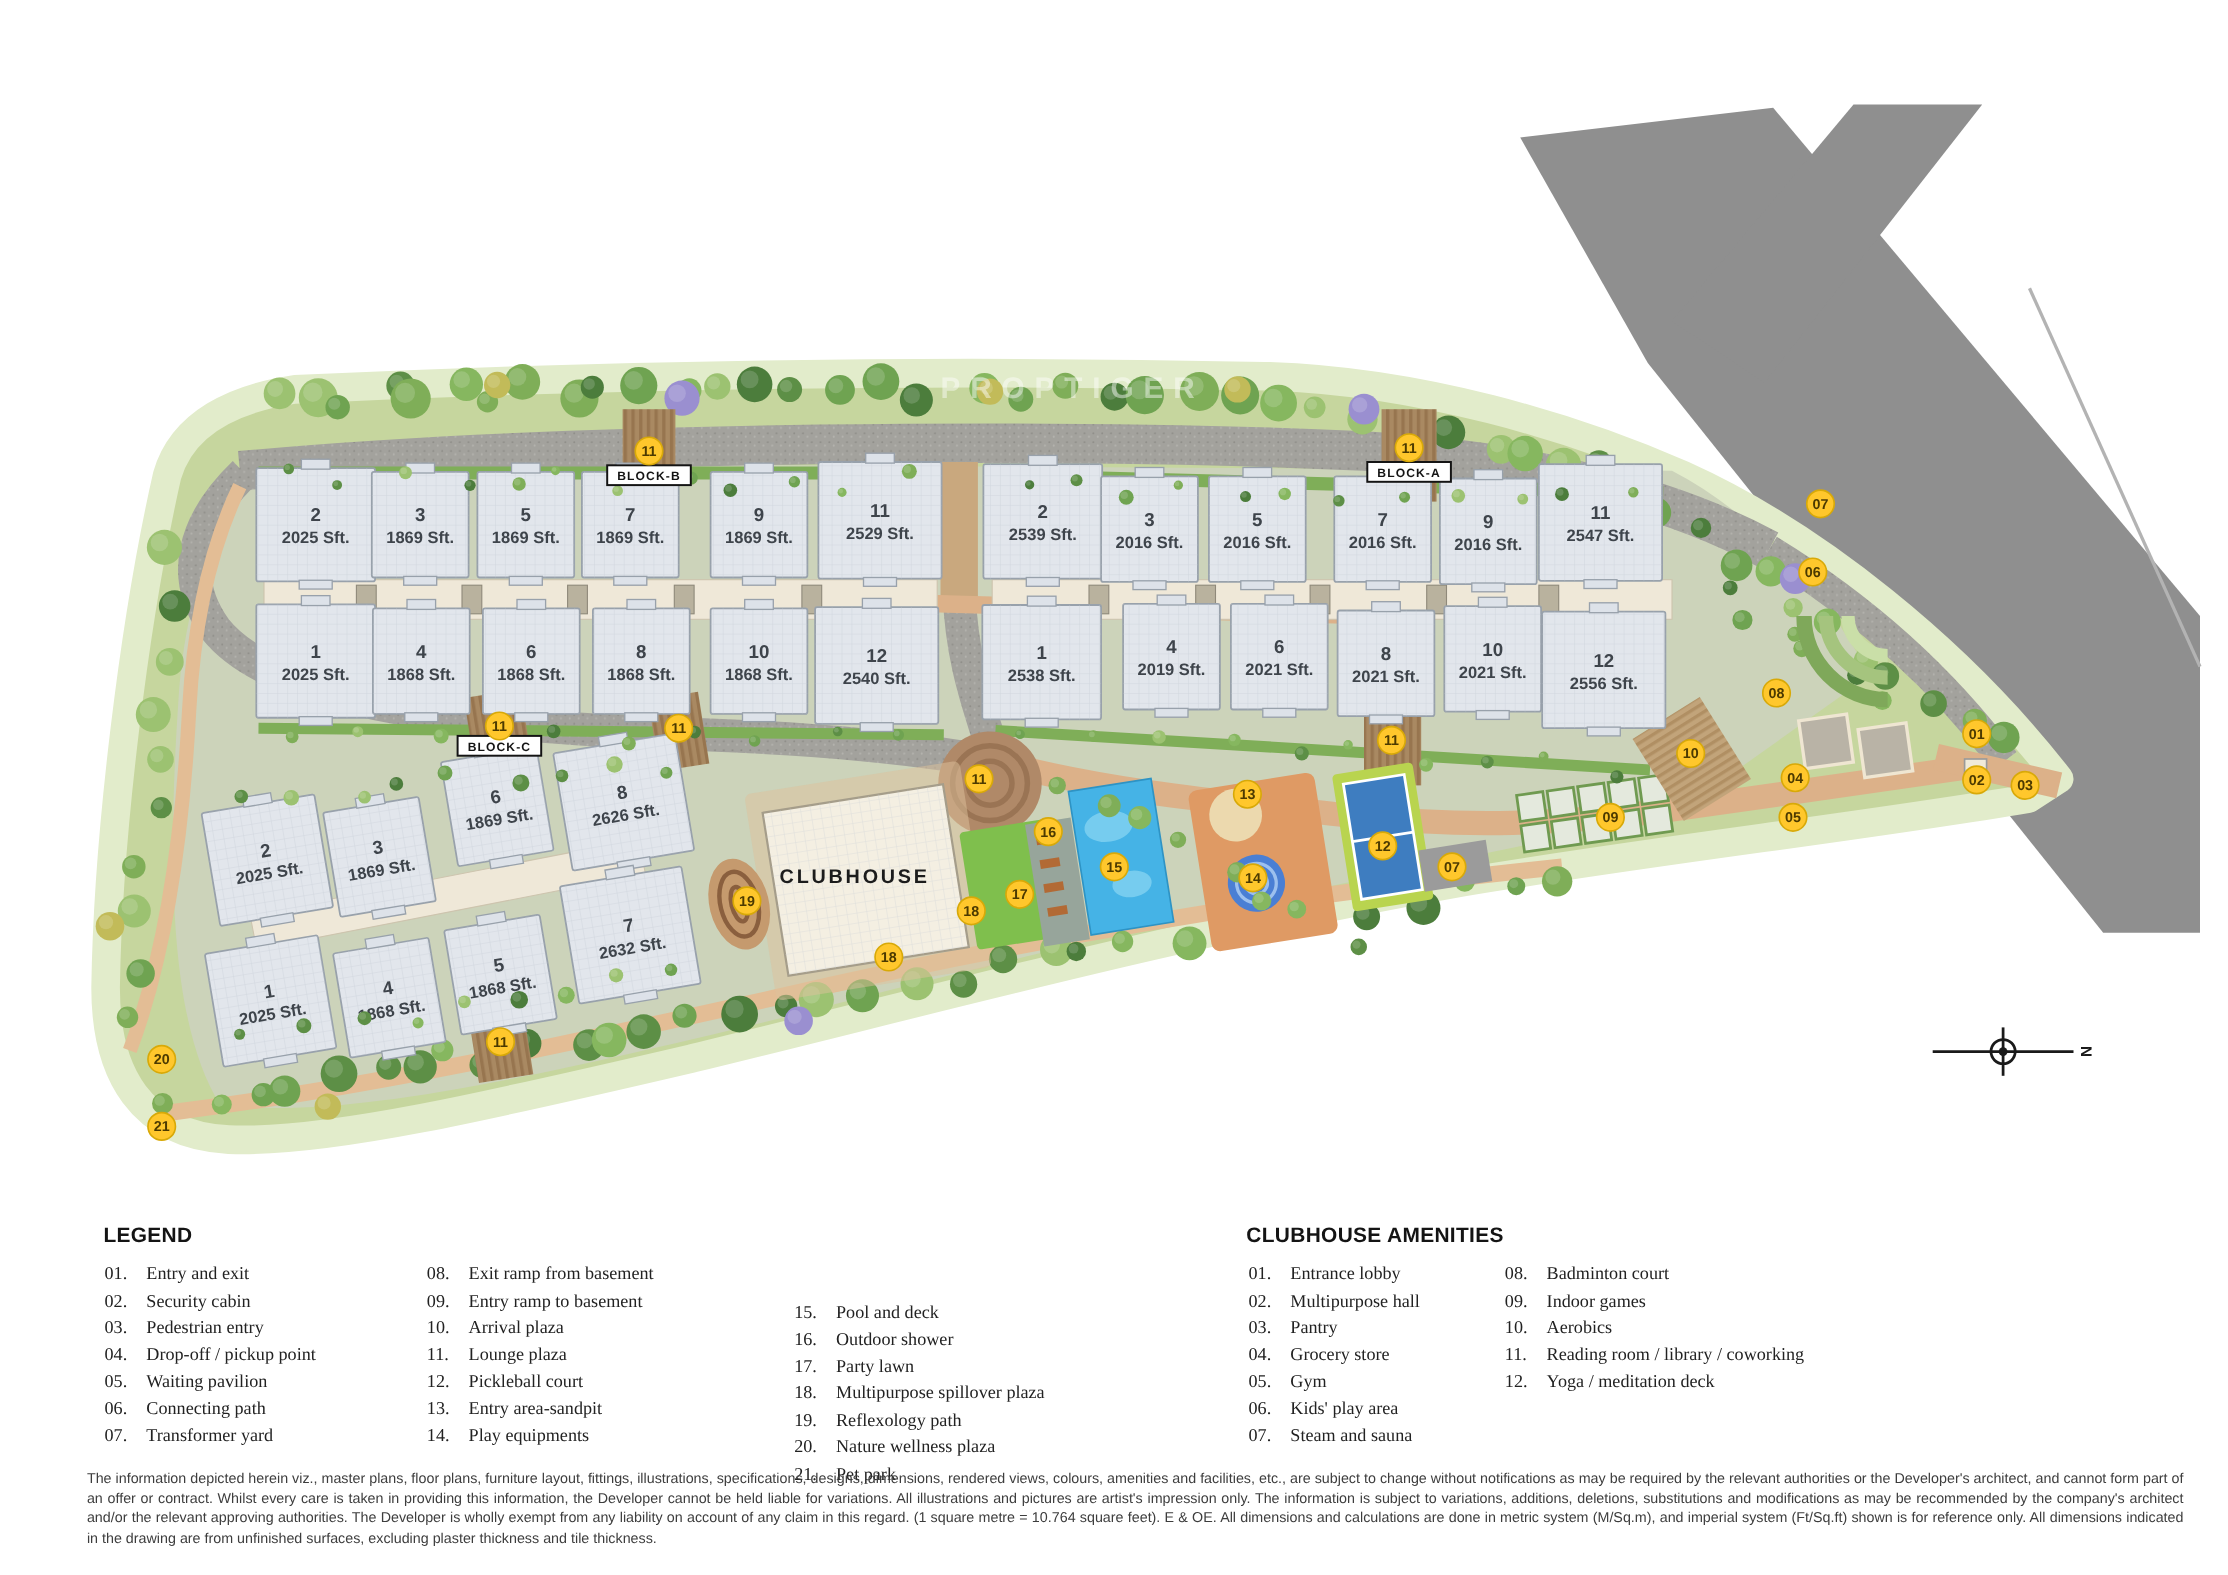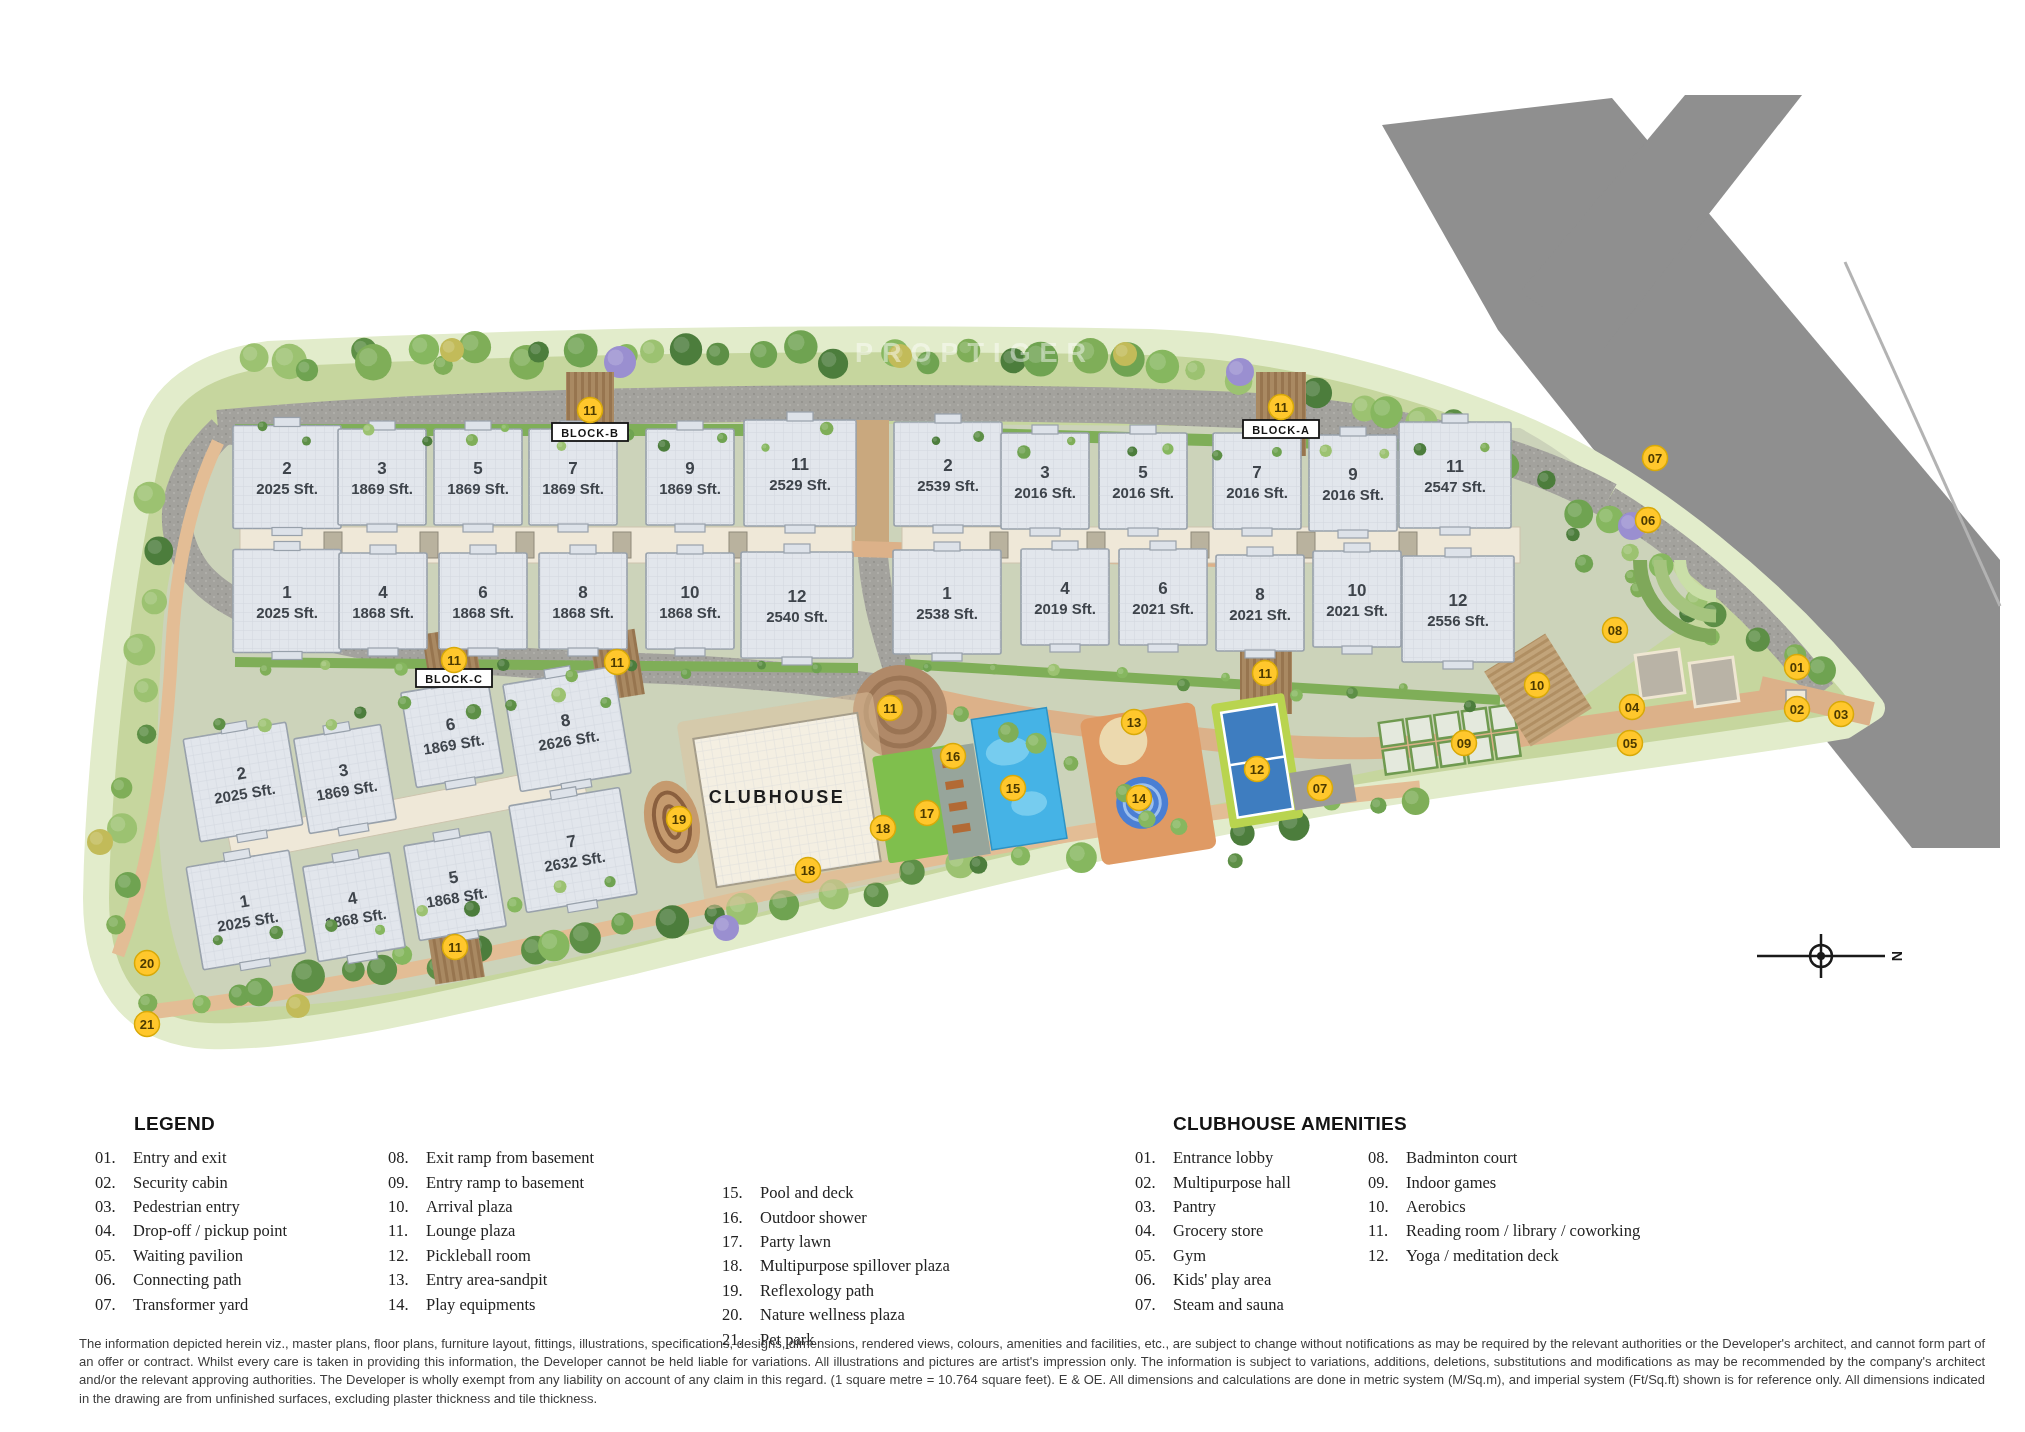--- a/index.html
+++ b/index.html
@@ -6,21 +6,21 @@
   .page{position:relative;width:2025px;height:1432px;background:#ffffff;overflow:hidden;
         font-family:"Liberation Sans",sans-serif;}
   svg{position:absolute;left:0;top:0;}
   .blg-num{font-family:"Liberation Sans",sans-serif;font-size:17px;font-weight:600;fill:#3e444b;text-anchor:middle;}
   .blg-area{font-family:"Liberation Sans",sans-serif;font-size:15px;font-weight:600;fill:#3e444b;text-anchor:middle;}
   .mk-txt{font-family:"Liberation Sans",sans-serif;font-size:13px;font-weight:700;fill:#4c3a00;text-anchor:middle;}
   .sign-txt{font-family:"Liberation Sans",sans-serif;font-size:11px;font-weight:700;letter-spacing:1px;fill:#141414;text-anchor:middle;}
   .club-txt{font-family:"Liberation Sans",sans-serif;font-size:18px;font-weight:700;letter-spacing:2.5px;fill:#1c1c1c;text-anchor:middle;}
   .wm-txt{font-family:"Liberation Sans",sans-serif;font-size:27px;font-weight:700;letter-spacing:9px;fill:#ffffff;opacity:.45;text-anchor:middle;}
   .n-txt{font-family:"Liberation Sans",sans-serif;font-size:14px;font-weight:700;fill:#1a1a1a;text-anchor:middle;}
-  .legend-title{position:absolute;font-size:19px;font-weight:700;color:#141414;letter-spacing:.3px;margin-left:40px;}
+  .legend-title{position:absolute;font-size:19px;font-weight:700;color:#141414;letter-spacing:.3px;}
   .lcol{position:absolute;font-family:Liberation Serif, serif;}
   .li{display:flex;height:24.4px;align-items:center;font-size:16.5px;color:#222;white-space:nowrap;}
   .li .num{width:38px;flex:0 0 38px;}
   .disclaimer{position:absolute;left:79px;top:1335px;width:1906px;font-size:13px;line-height:1.4;
               color:#3d3d3d;text-align:justify;}
 </style>
 </head>
 <body>
 
 <div class="page">
@@ -1327,21 +1327,21 @@
         <div class="li">
           <span class="num">10.</span>
           <span class="lbl">Arrival plaza</span>
         </div>
         <div class="li">
           <span class="num">11.</span>
           <span class="lbl">Lounge plaza</span>
         </div>
         <div class="li">
           <span class="num">12.</span>
-          <span class="lbl">Pickleball room</span>
+          <span class="lbl">Pickleball court</span>
         </div>
         <div class="li">
           <span class="num">13.</span>
           <span class="lbl">Entry area-sandpit</span>
         </div>
         <div class="li">
           <span class="num">14.</span>
           <span class="lbl">Play equipments</span>
         </div>
       </div>

